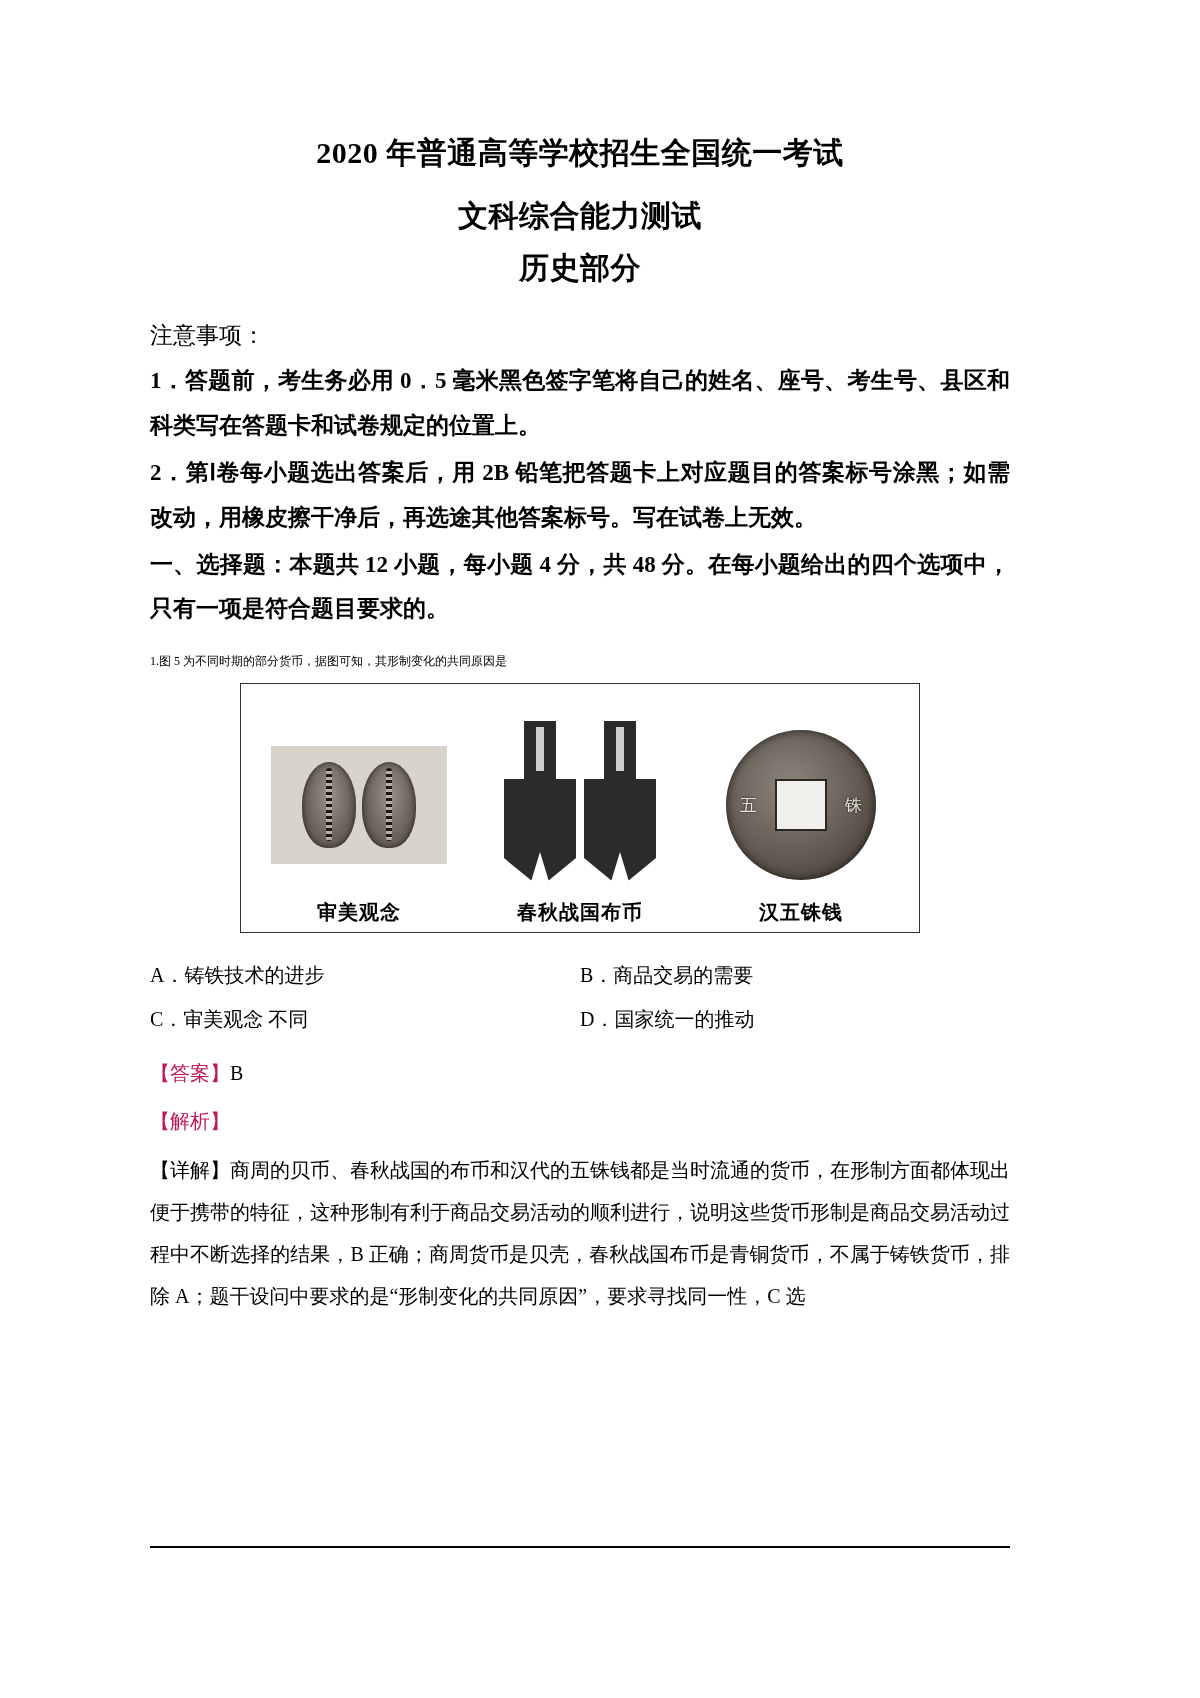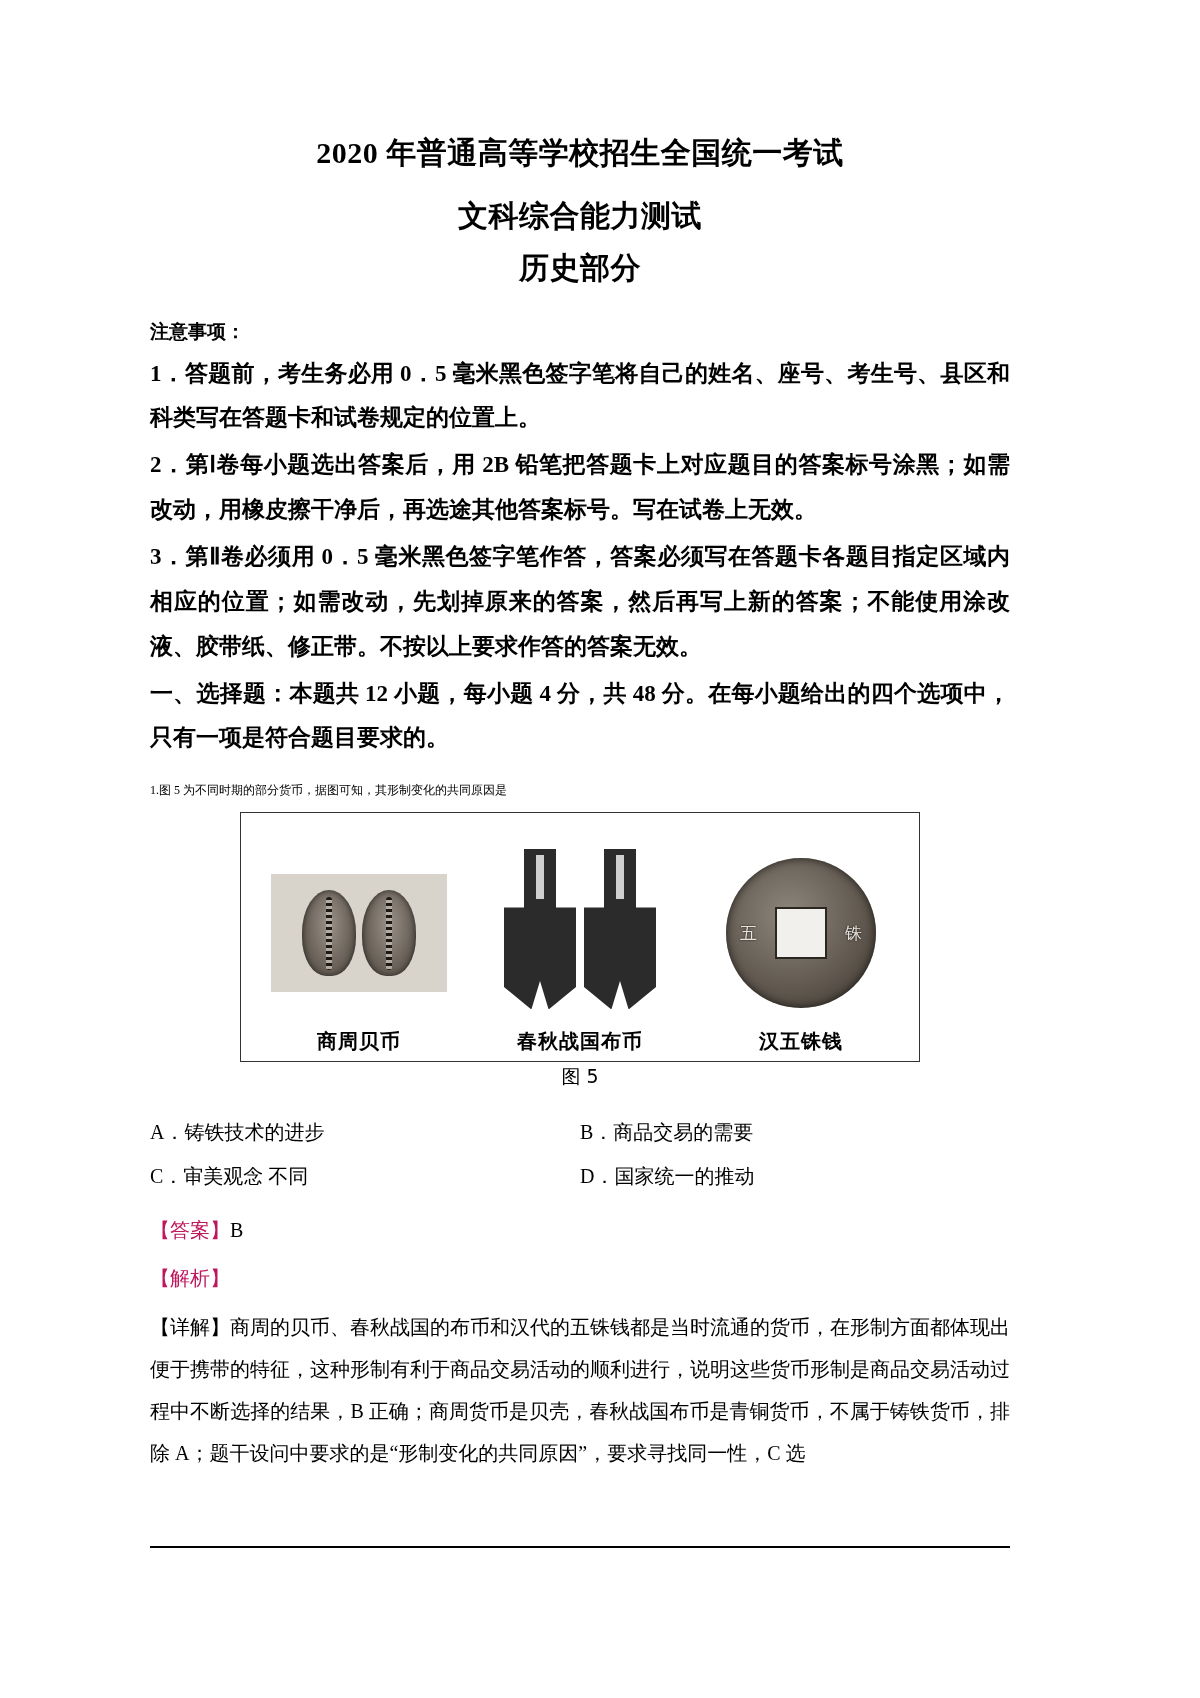--- a/index.html
+++ b/index.html
@@ -38,22 +38,22 @@
     margin-top: 16px;
   }
   .title-3 {
     font-size: 30px;
     font-weight: bold;
     line-height: 1.55;
     letter-spacing: 0.5px;
     margin-top: 6px;
   }
   .notice-head {
-    font-size: 19px;
-    font-weight: bold;
+    font-size: 23px;
+    font-weight: normal;
     margin-top: 22px;
     line-height: 1.9;
   }
   .para {
     font-size: 23px;
     font-weight: bold;
     line-height: 1.95;
     text-align: justify;
     margin-top: 2px;
   }
@@ -244,36 +244,35 @@
 
   <div class="title-block">
     <div class="title-1">2020 年普通高等学校招生全国统一考试</div>
     <div class="title-2">文科综合能力测试</div>
     <div class="title-3">历史部分</div>
   </div>
 
   <div class="notice-head">注意事项：</div>
   <div class="para">1．答题前，考生务必用 0．5 毫米黑色签字笔将自己的姓名、座号、考生号、县区和科类写在答题卡和试卷规定的位置上。</div>
   <div class="para">2．第Ⅰ卷每小题选出答案后，用 2B 铅笔把答题卡上对应题目的答案标号涂黑；如需改动，用橡皮擦干净后，再选途其他答案标号。写在试卷上无效。</div>
-  <div class="para">3．第Ⅱ卷必须用 0．5 毫米黑色签字笔作答，答案必须写在答题卡各题目指定区域内相应的位置；如需改动，先划掉原来的答案，然后再写上新的答案；不能使用涂改液、胶带纸、修正带。不按以上要求作答的答案无效。</div>
   <div class="para">一、选择题：本题共 12 小题，每小题 4 分，共 48 分。在每小题给出的四个选项中，只有一项是符合题目要求的。</div>
 
   <div class="qstem">1.图 5 为不同时期的部分货币，据图可知，其形制变化的共同原因是</div>
 
   <div class="figure-wrap">
     <div class="figure-box">
 
       <div class="fig-item">
         <div class="fig-art">
           <div class="shells">
             <div class="shell"></div>
             <div class="shell"></div>
           </div>
         </div>
-        <div class="fig-cap">商周贝币</div>
+        <div class="fig-cap">审美观念</div>
       </div>
 
       <div class="fig-item">
         <div class="fig-art">
           <div class="spades">
             <div class="spade">
                 <div class="neck"></div>
                 <div class="body"></div>
               </div>
             <div class="spade">
@@ -290,21 +289,20 @@
           <div class="coin">
             <span class="gl left">五</span>
             <span class="gl right">铢</span>
             <div class="hole"></div>
           </div>
         </div>
         <div class="fig-cap">汉五铢钱</div>
       </div>
 
     </div>
-    <div class="fig-number">图 5</div>
   </div>
 
   <div class="options">
     <div class="opt-row">
       <div class="opt">
         <span class="letter">A．</span><span>铸铁技术的进步</span>
       </div>
       <div class="opt">
         <span class="letter">B．</span><span>商品交易的需要</span>
       </div>

